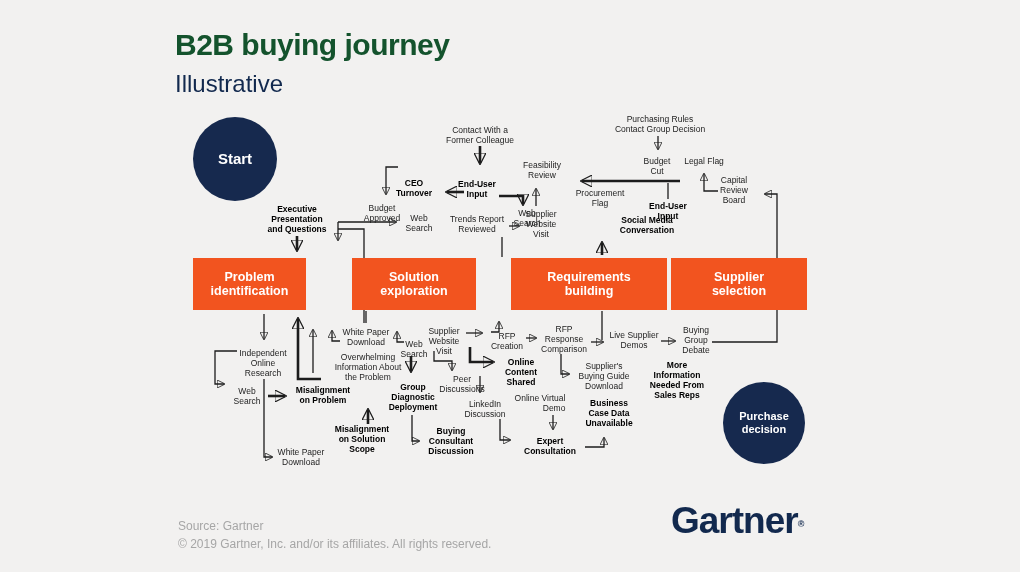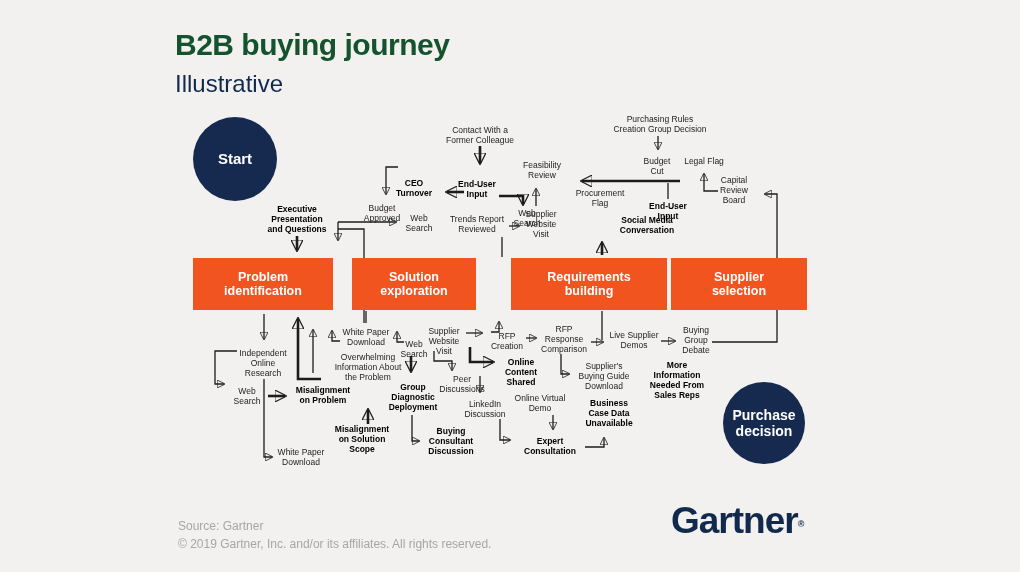--- a/index.html
+++ b/index.html
@@ -16,21 +16,21 @@
     position:absolute;left:175px;top:70px;
     font-size:24px;font-weight:400;color:#12294e;
   }
   
   .terminal{
     position:absolute;border-radius:50%;background:#16294e;color:#fff;
     display:flex;align-items:center;justify-content:center;text-align:center;
     font-weight:700;white-space:pre-line;line-height:1.15;
   }
   #start-circle{left:193px;top:117px;width:84px;height:84px;font-size:15px;}
-  #purchase-circle{left:723px;top:382px;width:82px;height:82px;font-size:14px;}
+  #purchase-circle{left:723px;top:382px;width:82px;height:82px;font-size:11px;}
   
   .stage{
     position:absolute;top:258px;height:52px;background:#f2541f;color:#fff;
     display:flex;align-items:center;justify-content:center;text-align:center;
     font-weight:700;font-size:12.5px;line-height:1.15;white-space:pre-line;
     z-index:3;
   }
   
   .lbl{
     position:absolute;transform:translate(-50%,-50%);
@@ -109,21 +109,21 @@
     <path class="a1" d="M313,373 L313,330"></path>
     <path class="a1" d="M340,341 L332,341 L332,331"></path>
     <path class="a1" d="M404,342 L397,342 L397,332"></path>
     <path class="a2" d="M368,424 L368,410"></path>
     <path class="a1" d="M264,314 L264,339"></path>
     <path class="a1" d="M237,351 L215,351 L215,384 L224,384"></path>
     <path class="a1" d="M264,379 L264,457 L272,457"></path>
     <path class="ln" d="M366,311 L366,323"></path>
   </svg>
 
-  <div class="stage" style="left: 193px; width: 140px;">Problem
+  <div class="stage" style="left: 193px; width: 113px;">Problem
 identification</div>
   <div class="stage" style="left: 352px; width: 124px;">Solution
 exploration</div>
   <div class="stage" style="left: 511px; width: 156px;">Requirements
 building</div>
   <div class="stage" style="left: 671px; width: 136px;">Supplier
 selection</div>
 
   <div id="start-circle" class="terminal">Start</div>
   <div id="purchase-circle" class="terminal">Purchase
@@ -150,21 +150,21 @@
       <div class="lbl" style="left: 477px; top: 224px;">Trends Report
 Reviewed</div>
       <div class="lbl" style="left: 541px; top: 224px;">Supplier
 Website
 Visit</div>
       <div class="lbl" style="left: 600px; top: 198px; text-align: center;">Procurement
 Flag</div>
       <div class="lbl b" style="left: 603px; top: 225px; margin-left: 44px;">Social Media
 Conversation</div>
       <div class="lbl" style="left: 660px; top: 124px;">Purchasing Rules
-Creation Group Decision</div>
+Contact Group Decision</div>
       <div class="lbl" style="left: 657px; top: 166px;">Budget
 Cut</div>
       <div class="lbl" style="left: 704px; top: 161px;">Legal Flag</div>
       <div class="lbl" style="left: 734px; top: 190px;">Capital
 Review
 Board</div>
       <div class="lbl b" style="left: 668px; top: 211px;">End-User
 Input</div>
       <div class="lbl" style="left: 366px; top: 337px;">White Paper
 Download</div>
@@ -184,21 +184,21 @@
       <div class="lbl" style="left: 462px; top: 384px;">Peer
 Discussions</div>
       <div class="lbl" style="left: 564px; top: 339px;">RFP
 Response
 Comparison</div>
       <div class="lbl b" style="left: 413px; top: 397px;">Group
 Diagnostic
 Deployment</div>
       <div class="lbl" style="left: 485px; top: 409px;">LinkedIn
 Discussion</div>
-      <div class="lbl" style="left: 540px; top: 403px;">Online Virtual
+      <div class="lbl" style="left: 540px; top: 403px; text-align: right;">Online Virtual
 Demo</div>
       <div class="lbl" style="left: 634px; top: 340px;">Live Supplier
 Demos</div>
       <div class="lbl" style="left: 696px; top: 340px;">Buying
 Group
 Debate</div>
       <div class="lbl" style="left: 604px; top: 376px;">Supplier's
 Buying Guide
 Download</div>
       <div class="lbl b" style="left: 677px; top: 380px;">More

